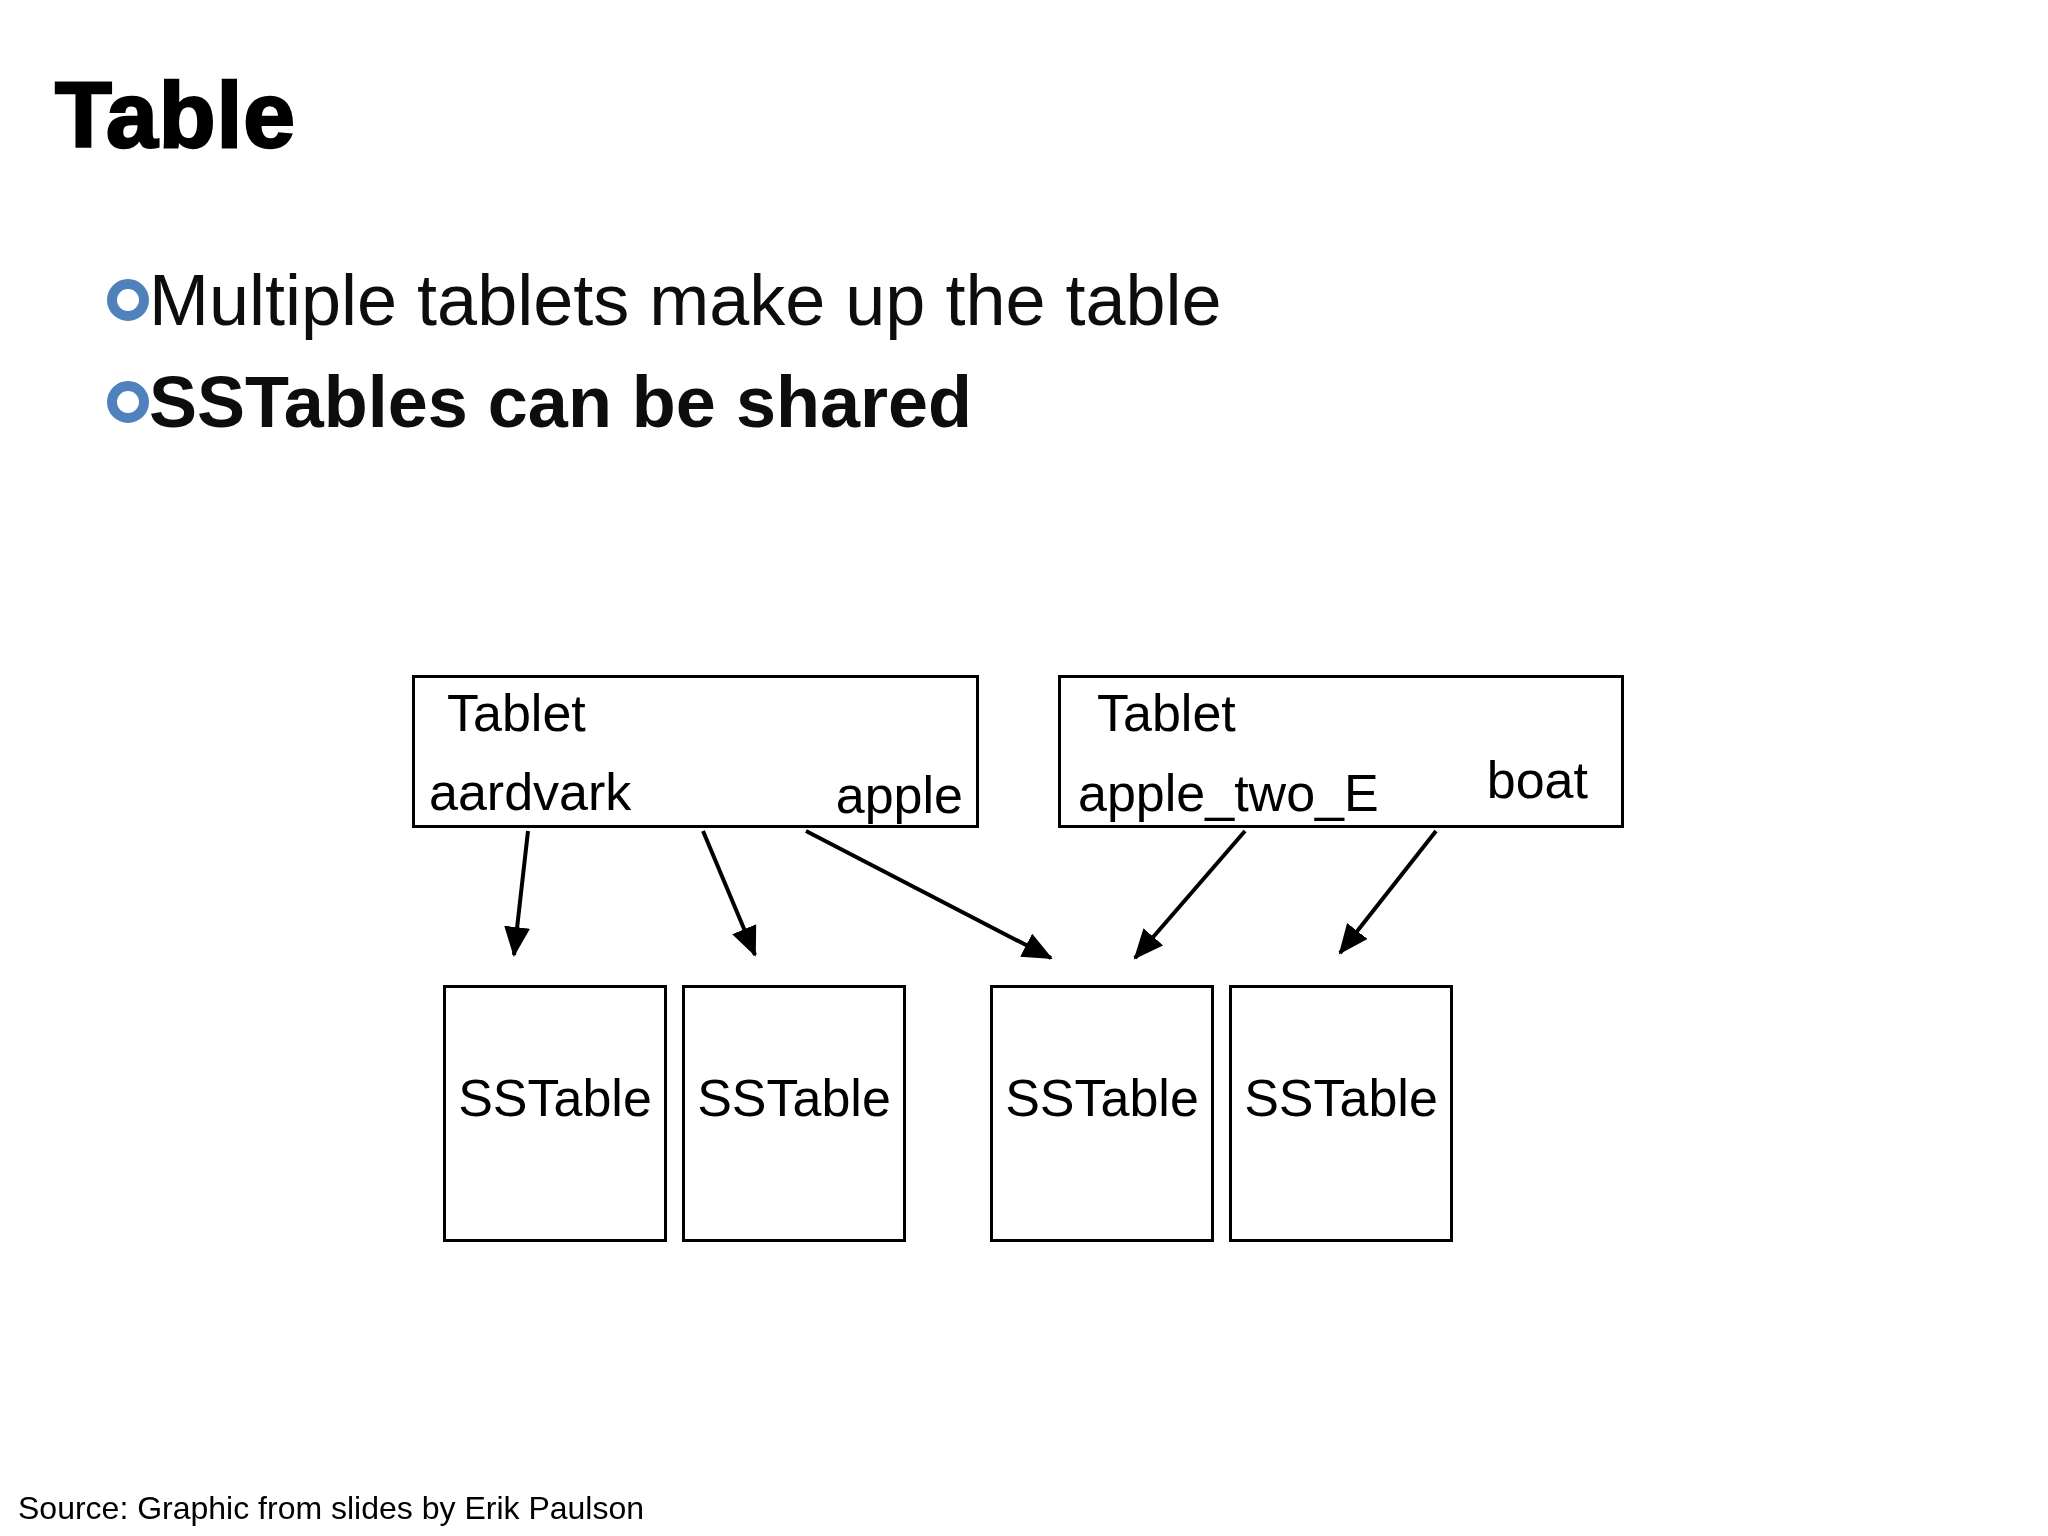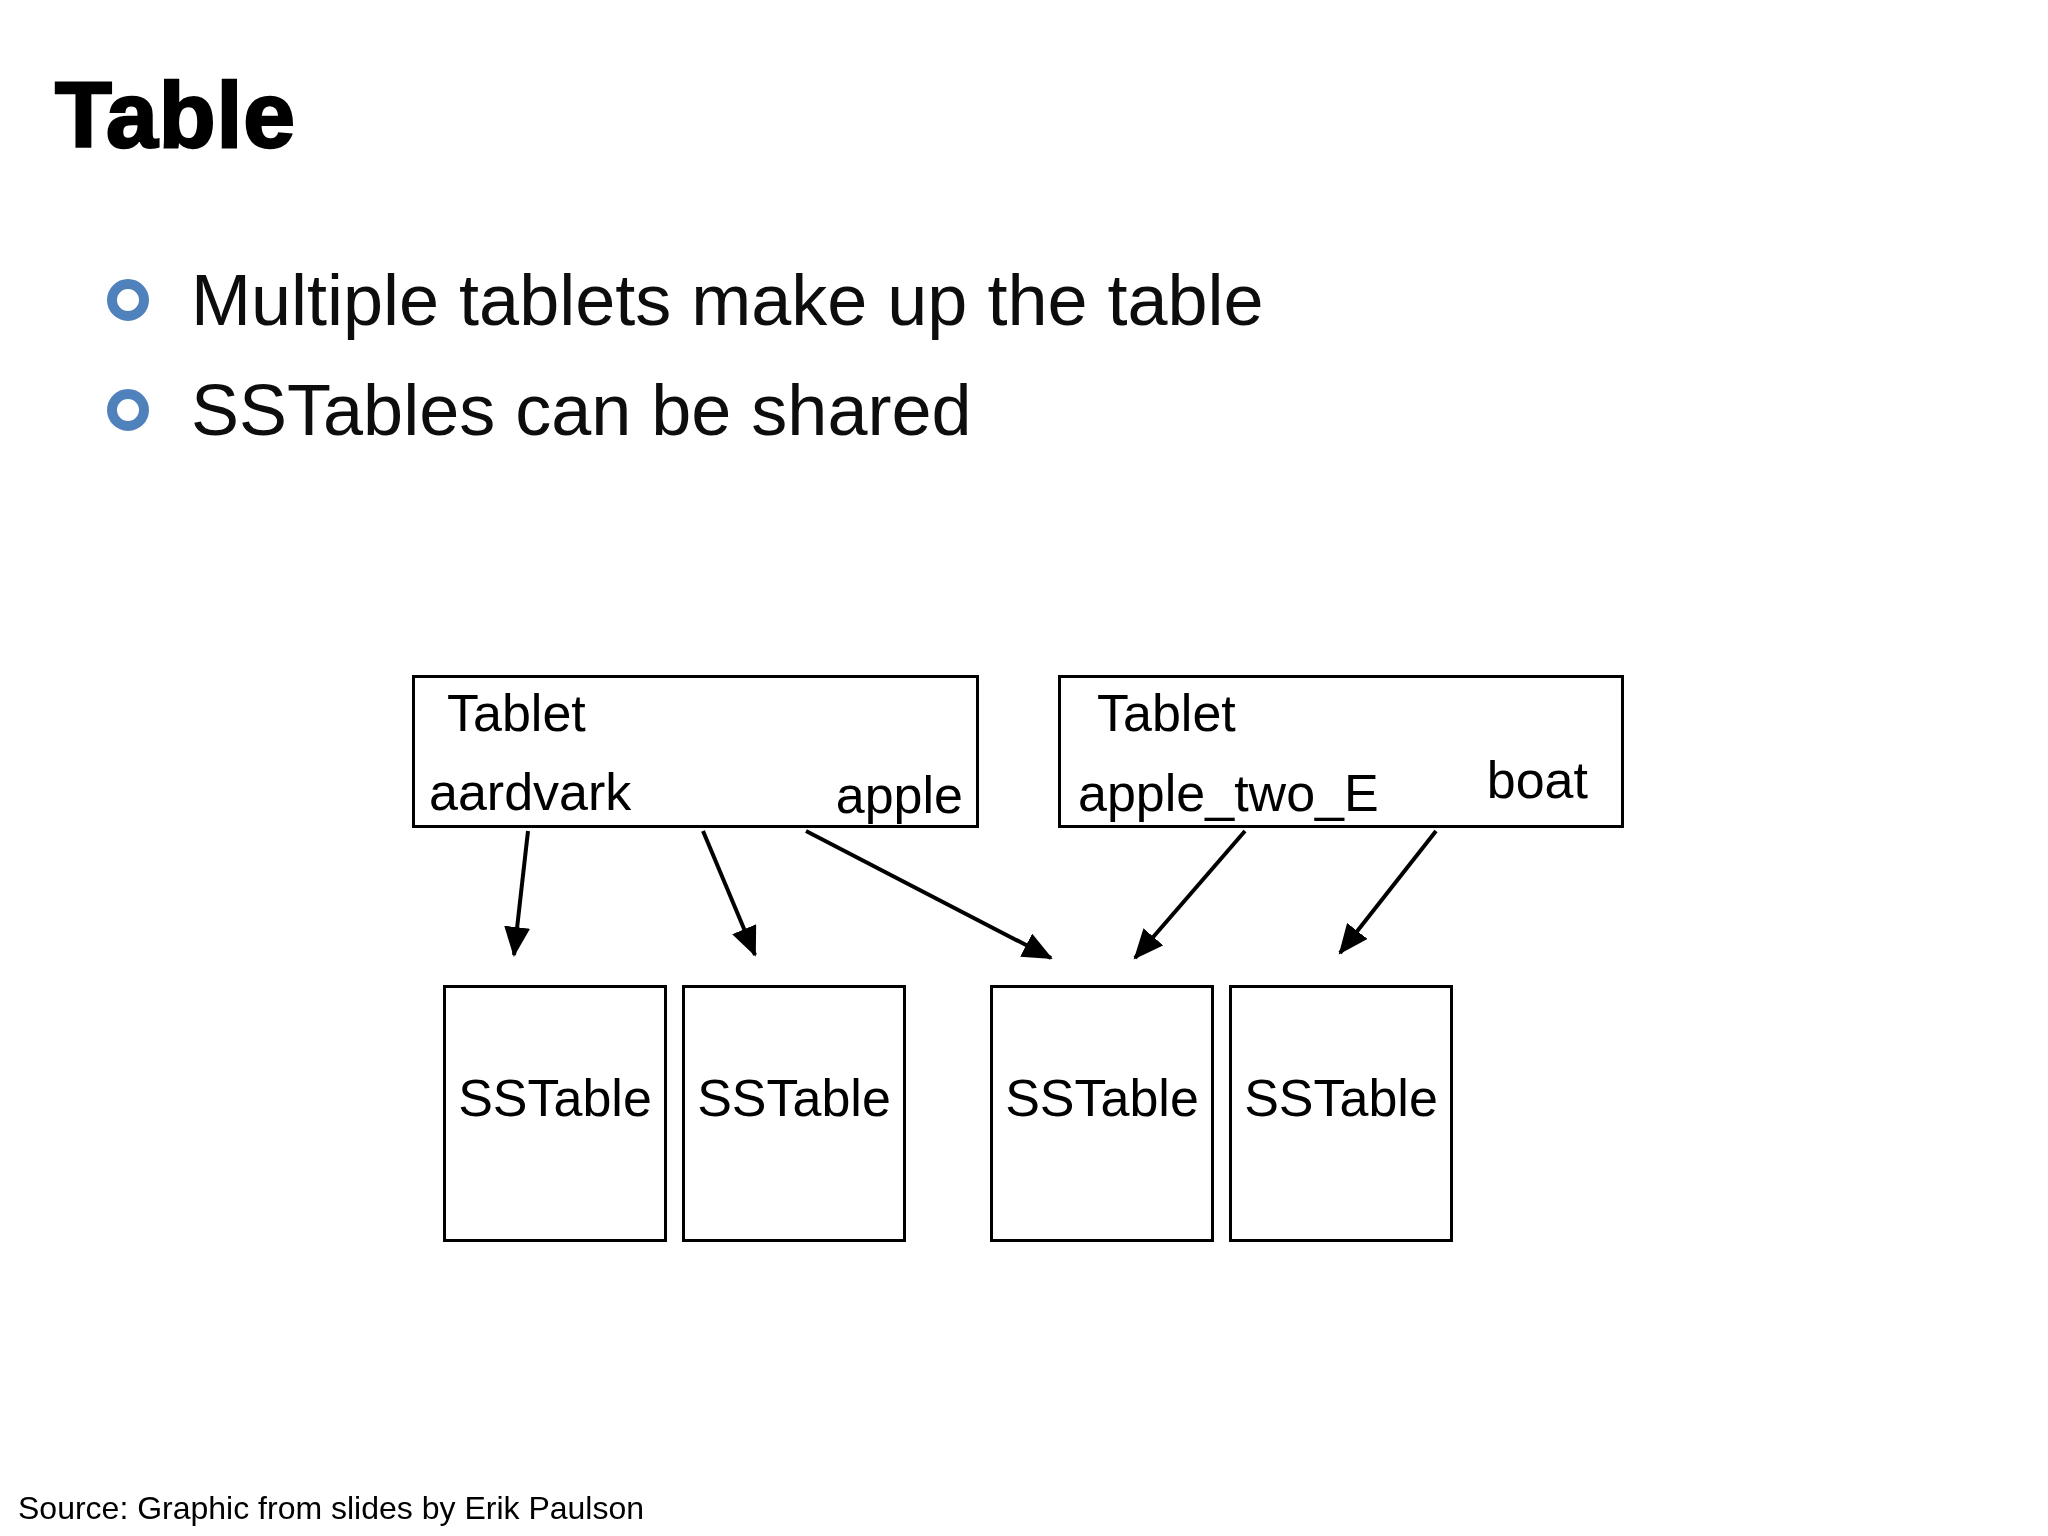--- a/index.html
+++ b/index.html
@@ -29,26 +29,25 @@
     color: #000000;
     white-space: nowrap;
   }
 
   
   .bullet-item {
     position: absolute;
     left: 107px;
     display: flex;
     align-items: center;
-    gap: 42px;
     height: 84px;
     justify-content: flex-end;
   }
   .bullet-item.b1 { top: 258px; }
-  .bullet-item.b2 { top: 368px; }
+  .bullet-item.b2 { top: 360px; font-weight: bold; }
   .ring {
     flex: 0 0 auto;
     width: 22px;
     height: 22px;
     border: 10px solid #4F81BD;
     border-radius: 50%;
     background: #ffffff;
   }
   .bullet-text {
     font-size: 72px;

